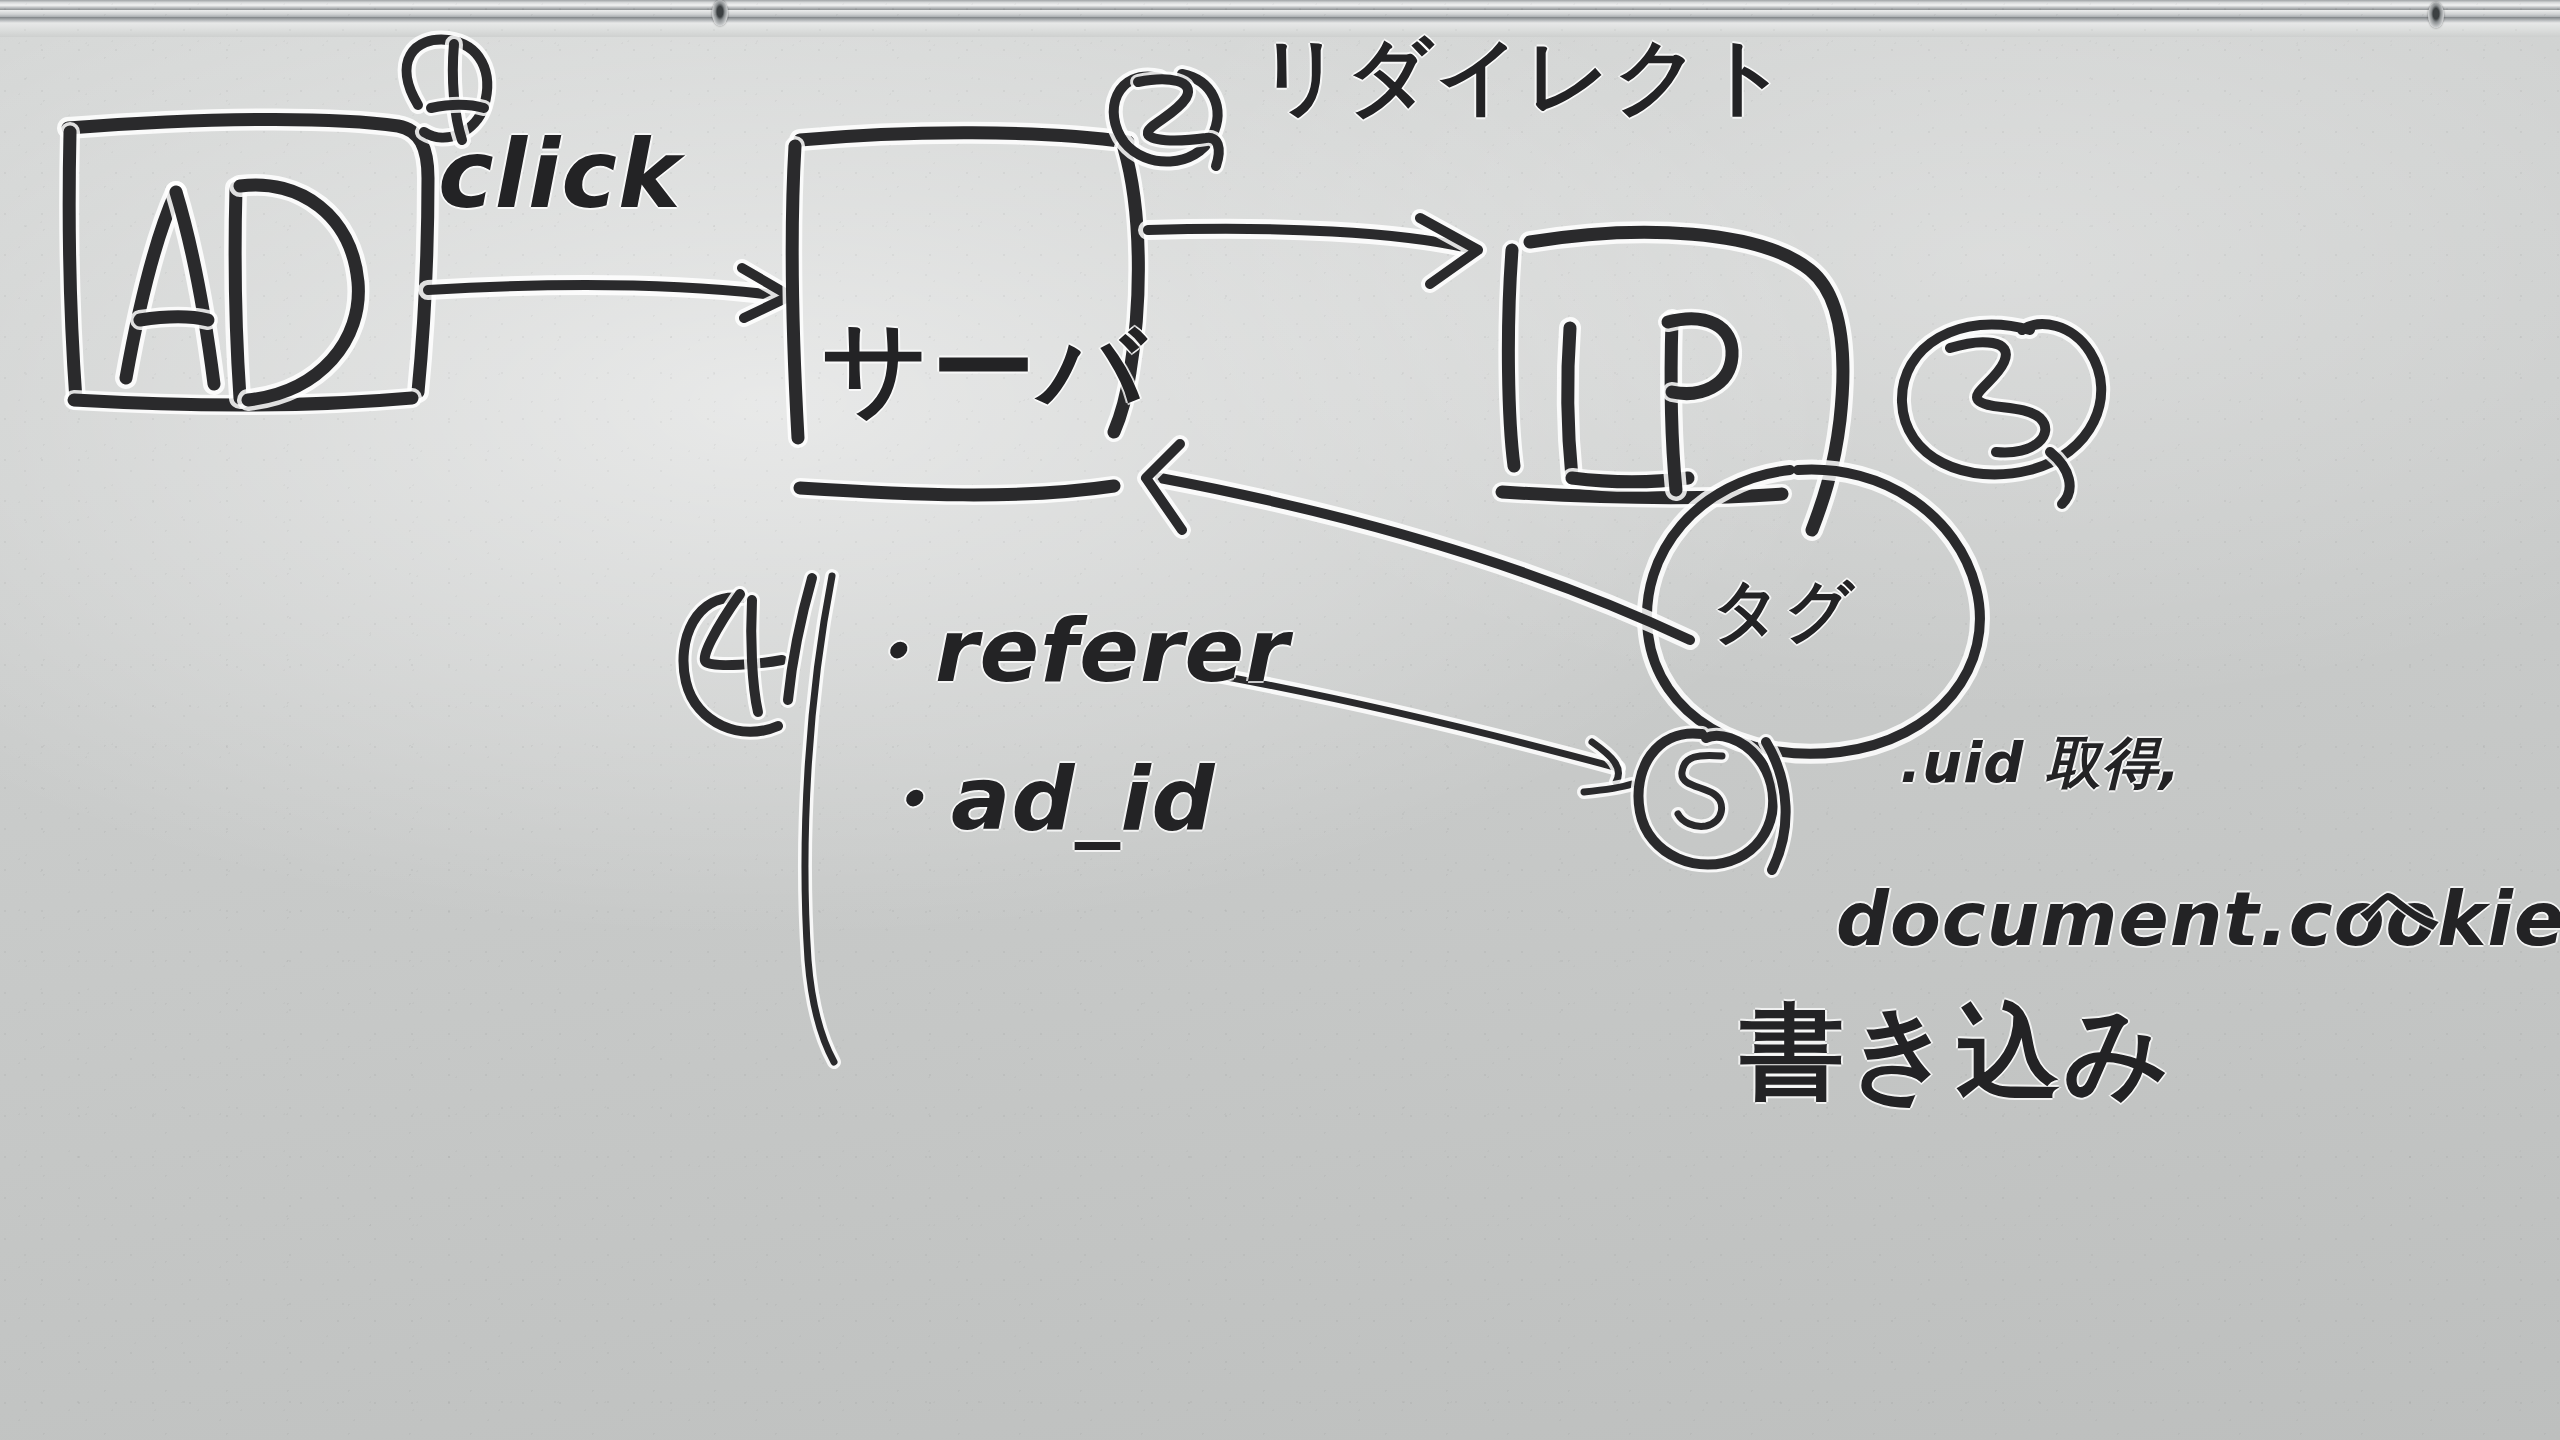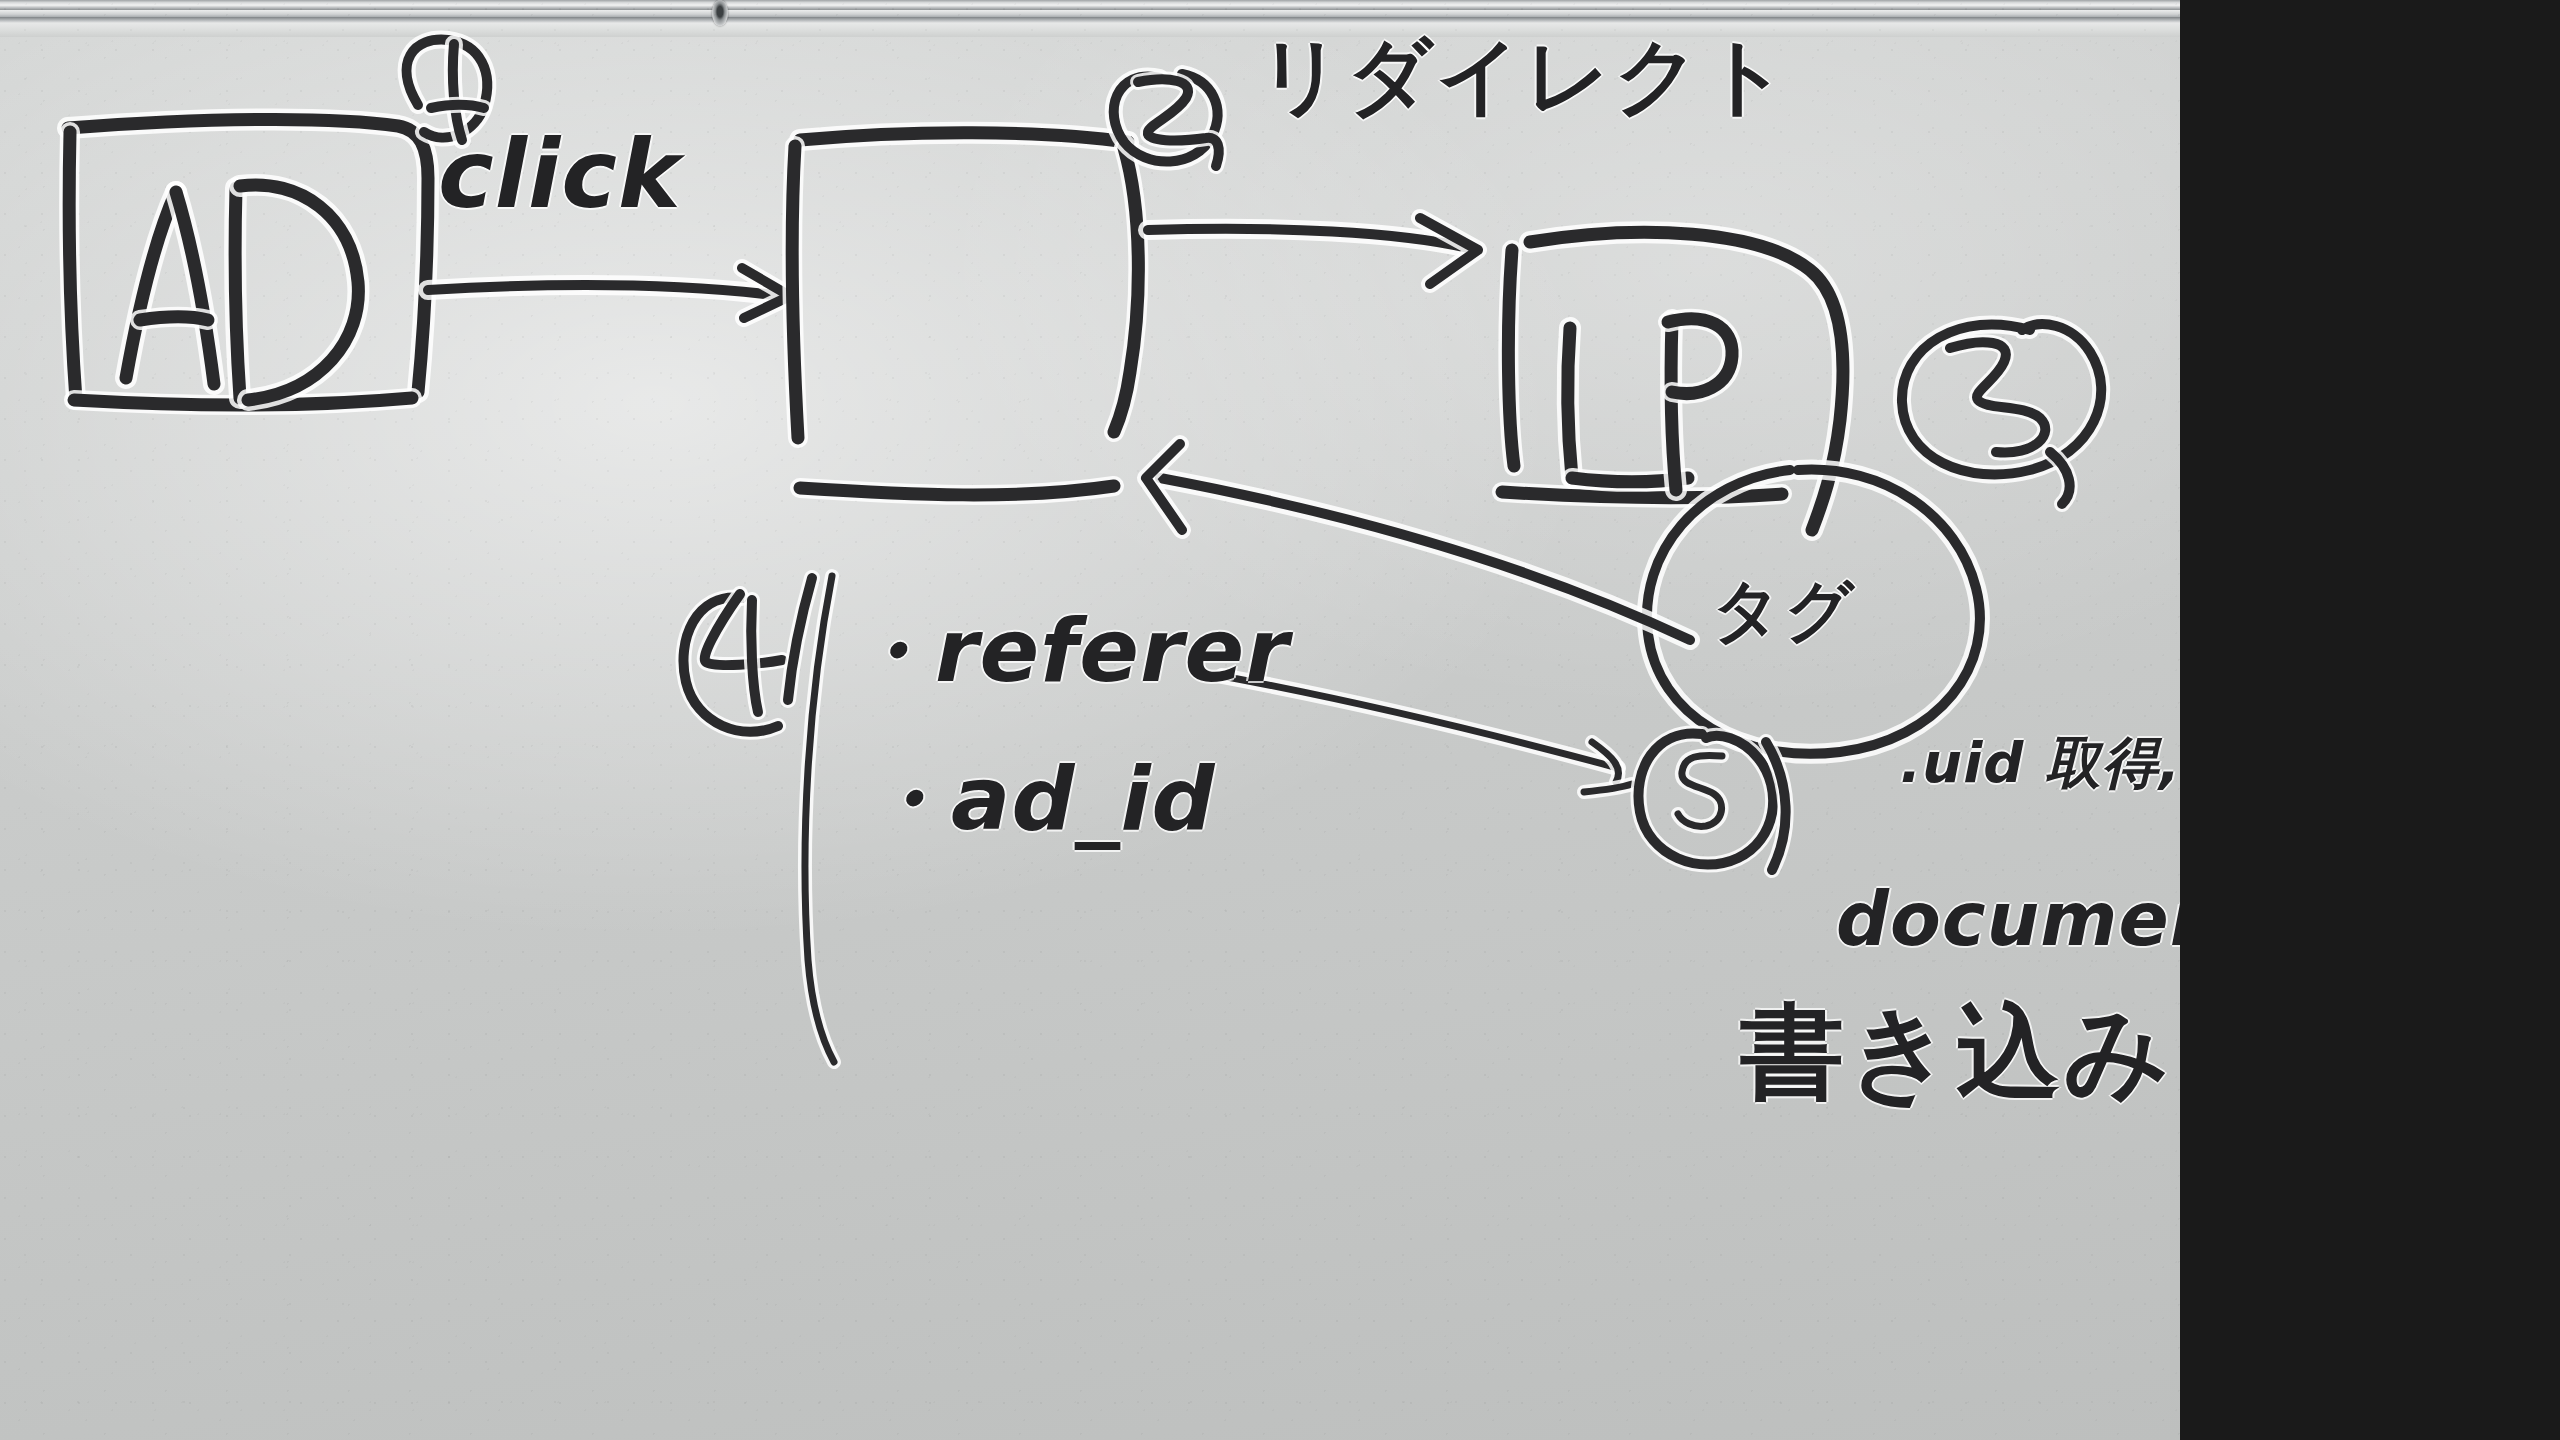--- a/index.html
+++ b/index.html
@@ -2,21 +2,21 @@
 <html><head>
 <meta charset="utf-8">
 <style>
   html, body {
     margin: 0;
     padding: 0;
     background: #1a1a1a;
   }
   #board {
     position: relative;
-    width: 2180px;
+    width: 2560px;
     height: 1440px;
     overflow: hidden;
     background:
       radial-gradient(ellipse 70% 60% at 30% 28%, rgba(255,255,255,0.55) 0%, rgba(255,255,255,0.0) 62%),
       radial-gradient(ellipse 50% 45% at 78% 18%, rgba(255,255,255,0.30) 0%, rgba(255,255,255,0.0) 70%),
       linear-gradient(172deg, #d6d8d7 0%, #cfd1d0 18%, #c9cbca 46%, #c3c5c4 74%, #bdbfbe 100%);
     font-family: "DejaVu Sans", sans-serif;
   }
   
   #grain {
@@ -282,20 +282,21 @@
     </g>
 
   </svg>
 
   <div class="hand blockletter" style="left:120px; top:180px; font-size:150px; opacity:0;">AD</div>
 
   <div class="hand latin" style="left:438px; top:120px; font-size:94px;">click</div>
 
   <div class="hand circnum" style="left:438px; top:52px; font-size:72px; opacity:0;">1</div>
 
+  <div class="hand jp" style="left:822px; top:300px; font-size:104px;">サーバ</div>
 
   <div class="hand circnum" style="left:1130px; top:60px; font-size:86px; opacity:0;">2</div>
   <div class="hand jp" style="left:1258px; top:20px; font-size:84px;">リダイレクト</div>
 
   <div class="hand blockletter" style="left:1556px; top:300px; font-size:150px; opacity:0;">LP</div>
 
   <div class="hand circnum" style="left:1948px; top:340px; font-size:86px; opacity:0;">3</div>
 
   <div class="hand jp" style="left:1712px; top:566px; font-size:68px;">タグ</div>
 

